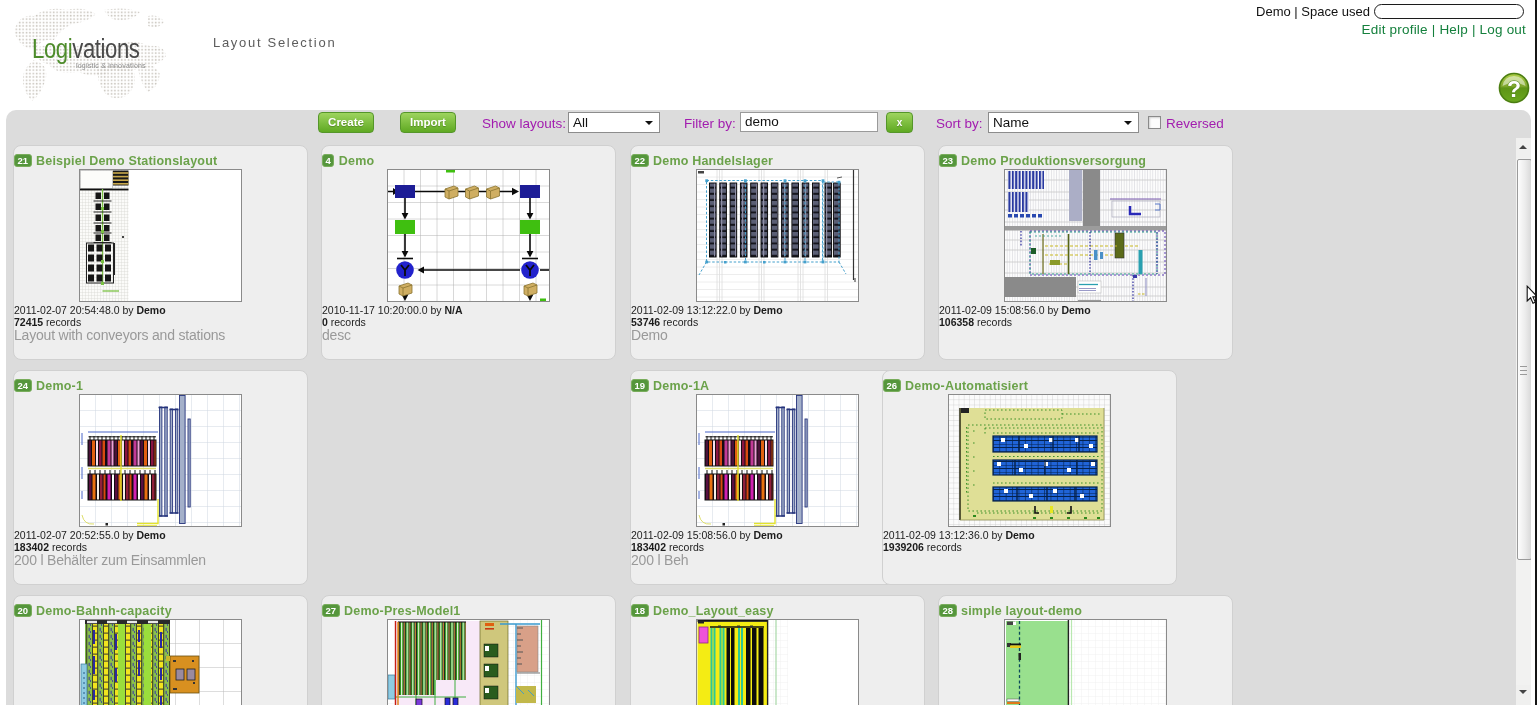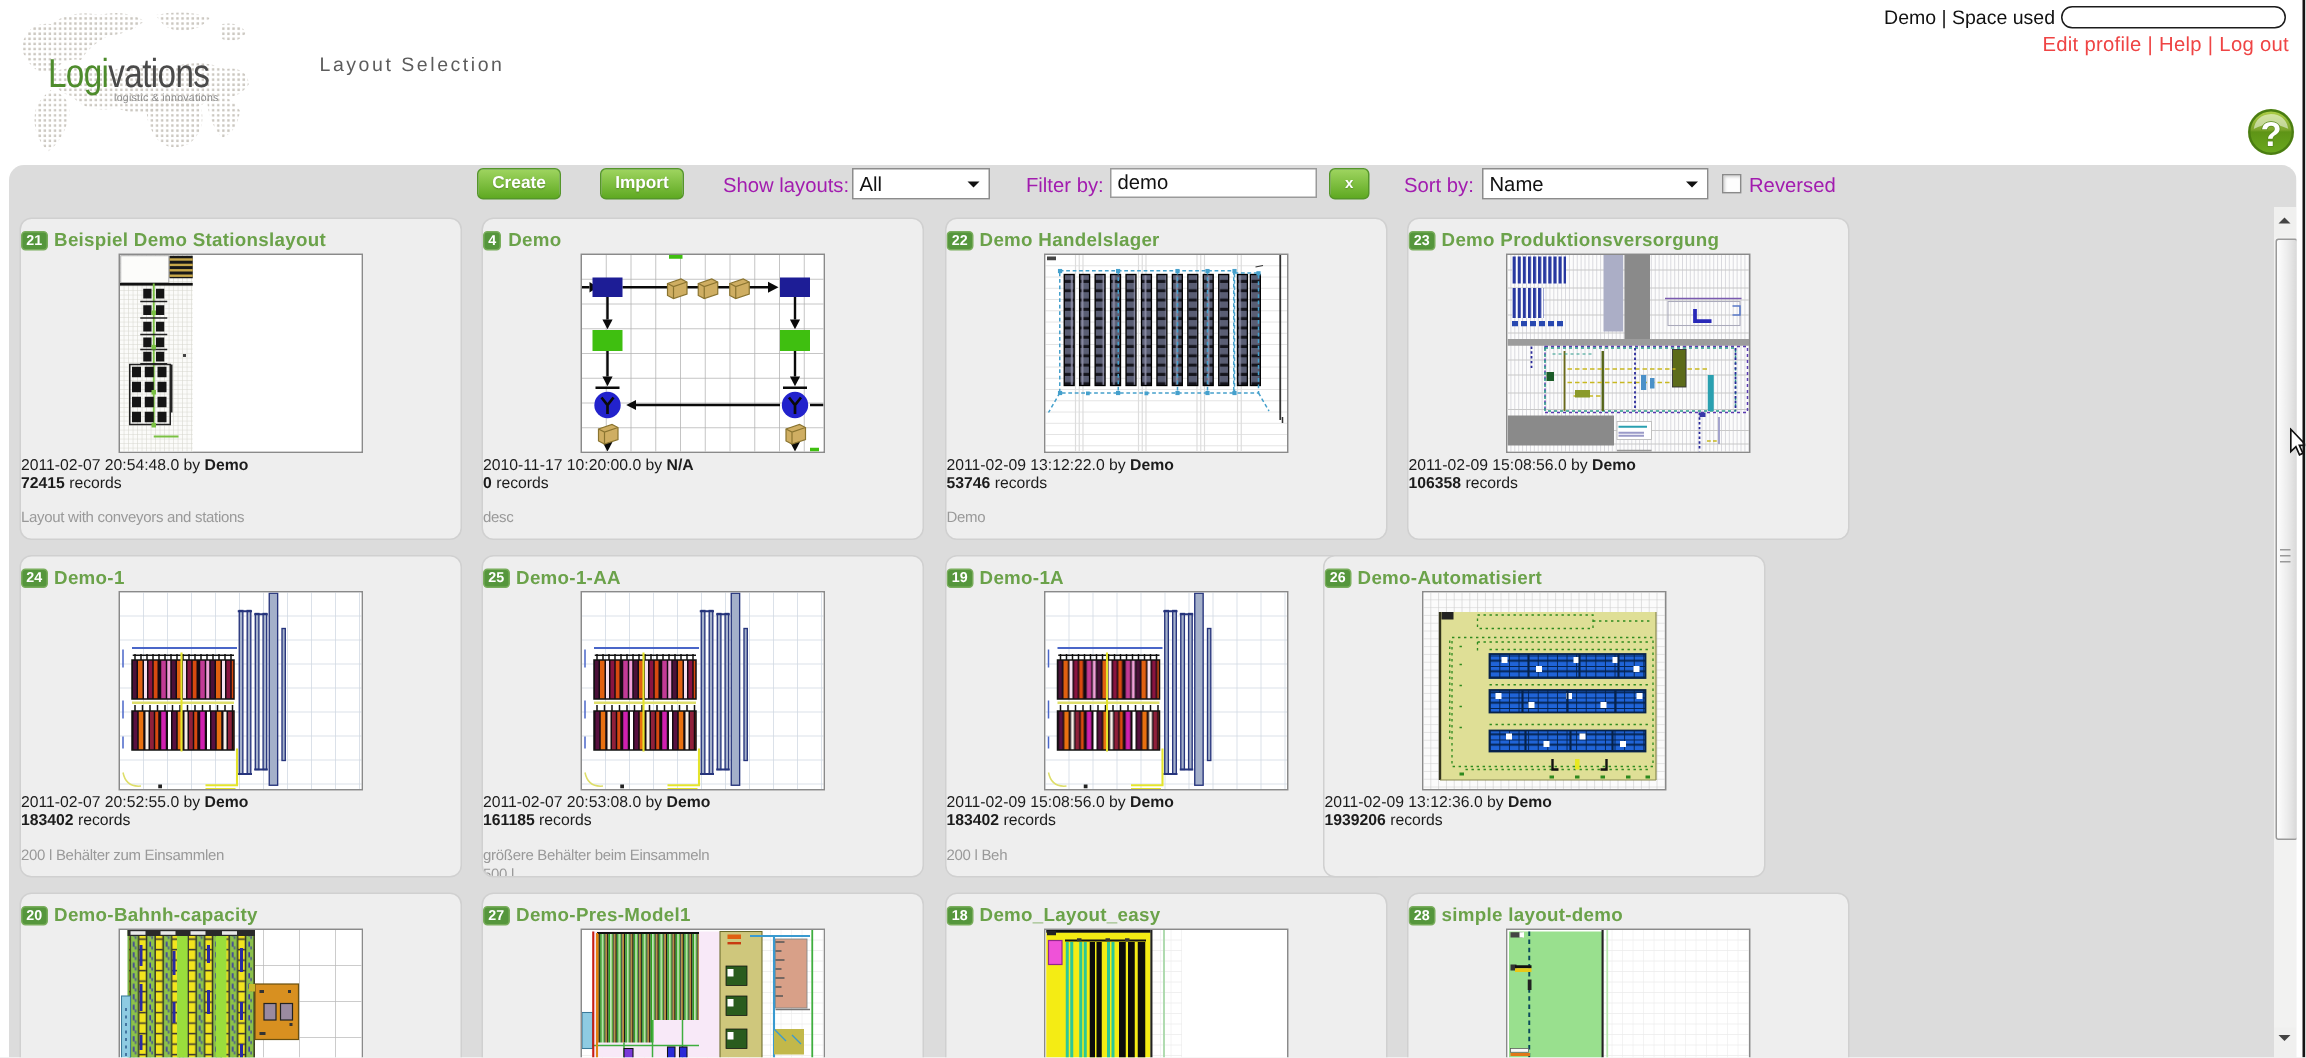--- a/index.html
+++ b/index.html
@@ -5,38 +5,38 @@
 #page{position:relative;width:1537px;height:705px;background:#fff;overflow:hidden;
  font-family:"Liberation Sans",sans-serif}
 .a{position:absolute}
 #panel{left:6px;top:110px;width:1525px;height:595px;background:#dcdcdc;border-radius:10px 10px 0 0}
 
 #w2mo{left:192px;top:6px;font-size:17px;font-weight:bold;color:#40404c;letter-spacing:2.95px}
 #w2mo sup{font-size:10px;letter-spacing:0}
 #lsel{left:213px;top:35px;font-size:13px;color:#5c5c5c;letter-spacing:1.7px}
 #dsu{top:4px;right:167px;font-size:13px;color:#111}
 #pill{left:1374px;top:3.5px;width:148px;height:13px;border:1.8px solid #1c1c1c;border-radius:8px;background:#fff}
-#links{top:22px;right:11px;font-size:13.5px;letter-spacing:0.2px;color:#ef4444}
+#links{top:22px;right:11px;font-size:13.5px;letter-spacing:0.2px;color:#15803d}
 
 .btn{background:linear-gradient(#9ed45f,#5fa922);border:1px solid #55962a;border-radius:4px;
  color:#fff;font-weight:bold;font-size:11.5px;text-align:center;text-shadow:0 1px 1px rgba(0,0,0,.25)}
 .lbl{font-size:13.5px;color:#a21caf}
 .sel{background:#fff;border:1px solid #8c8c8c;font-size:13.5px;color:#111;line-height:19px;padding-left:4px}
 .sel:after{content:"";position:absolute;right:6px;top:8px;border:4.5px solid transparent;border-top-color:#111}
 #finput{background:#fff;border:1px solid #9a9a9a;font-size:13.5px;color:#111;line-height:18px;padding-left:4px}
 #cbx{width:11px;height:11px;background:#fdfdfd;border:1px solid #8a8a8a;box-shadow:inset 1px 1px 2px rgba(0,0,0,.18)}
 
 .card{position:absolute;width:293px;height:213px;background:#eeeeee;border:1px solid #d0d0d0;border-radius:8px;text-align:left;overflow:hidden}
 .ch{margin-top:7px;height:13px;line-height:13px;white-space:nowrap}
 .badge{display:inline-block;background:#55963c;border:1px solid #79ad5c;color:#fff;font-weight:bold;font-size:9.5px;border-radius:3px;padding:0px 2.5px;height:11px;line-height:11px;vertical-align:1px}
 .ctit{color:#6ba24a;font-weight:bold;font-size:12.5px;letter-spacing:0.2px}
 .thumb{display:block;margin:3px auto 0;border:1px solid #8a8a8a;background:#fff}
 .cdate{font-size:10.5px;color:#1c1c1c;margin-top:2px;line-height:12px}
 .crec{font-size:10.5px;color:#1c1c1c;line-height:12.5px}
-.cdesc{font-size:10px;color:#999;line-height:13px;margin-top:10px;letter-spacing:-0.2px}
+.cdesc{font-size:14px;color:#999;line-height:13px;margin-top:0;letter-spacing:-0.2px}
 
 #sbtrack{left:1516px;top:138px;width:15px;height:567px;background:#f2f2f1}
 .sbbtn{left:1516px;width:15px;height:20px;background:#f0f0ef}
 .sbarrow{width:0;height:0;border:4px solid transparent}
 #sbthumb{left:1516.5px;top:159px;width:13.5px;height:399px;background:linear-gradient(90deg,#fdfdfd,#ececec 55%,#d9d9d9);border:1px solid #9a9a9a;border-radius:2px}
 .grip{left:1520px;width:7px;height:1px;background:#9a9a9a}
 #redge{left:1535px;top:0;width:2px;height:705px;background:#151515;z-index:50}
 #wstrip{left:1531px;top:0;width:4px;height:705px;background:#fff;z-index:40}
 </style></head>
 <body>
@@ -450,29 +450,20 @@
 <div class="card" style="left:13px;top:370px">
  <div class="ch"><span class="badge">24</span> <span class="ctit">Demo-1</span></div>
  <svg class="thumb" width="161" height="131" viewBox="0 0 161 131">
         <use href="#t5body"></use>
       </svg>
  <div class="cdate">2011-02-07 20:52:55.0 by <b>Demo</b></div>
  <div class="crec"><b>183402</b> records</div>
  <div class="cdesc">200 l Behälter zum Einsammlen</div>
 </div>
 
-<div class="card" style="left:321px;top:370px">
- <div class="ch"><span class="badge">25</span> <span class="ctit">Demo-1-AA</span></div>
- <svg class="thumb" width="161" height="131" viewBox="0 0 161 131">
-        <use href="#t5body"></use>
-      </svg>
- <div class="cdate">2011-02-07 20:53:08.0 by <b>Demo</b></div>
- <div class="crec"><b>161185</b> records</div>
- <div class="cdesc">größere Behälter beim Einsammeln<br>500 l</div>
-</div>
 
 <div class="card" style="left:630px;top:370px">
  <div class="ch"><span class="badge">19</span> <span class="ctit">Demo-1A</span></div>
  <svg class="thumb" width="161" height="131" viewBox="0 0 161 131">
         <use href="#t5body"></use>
       </svg>
  <div class="cdate">2011-02-09 15:08:56.0 by <b>Demo</b></div>
  <div class="crec"><b>183402</b> records</div>
  <div class="cdesc">200 l Beh</div>
 </div>

